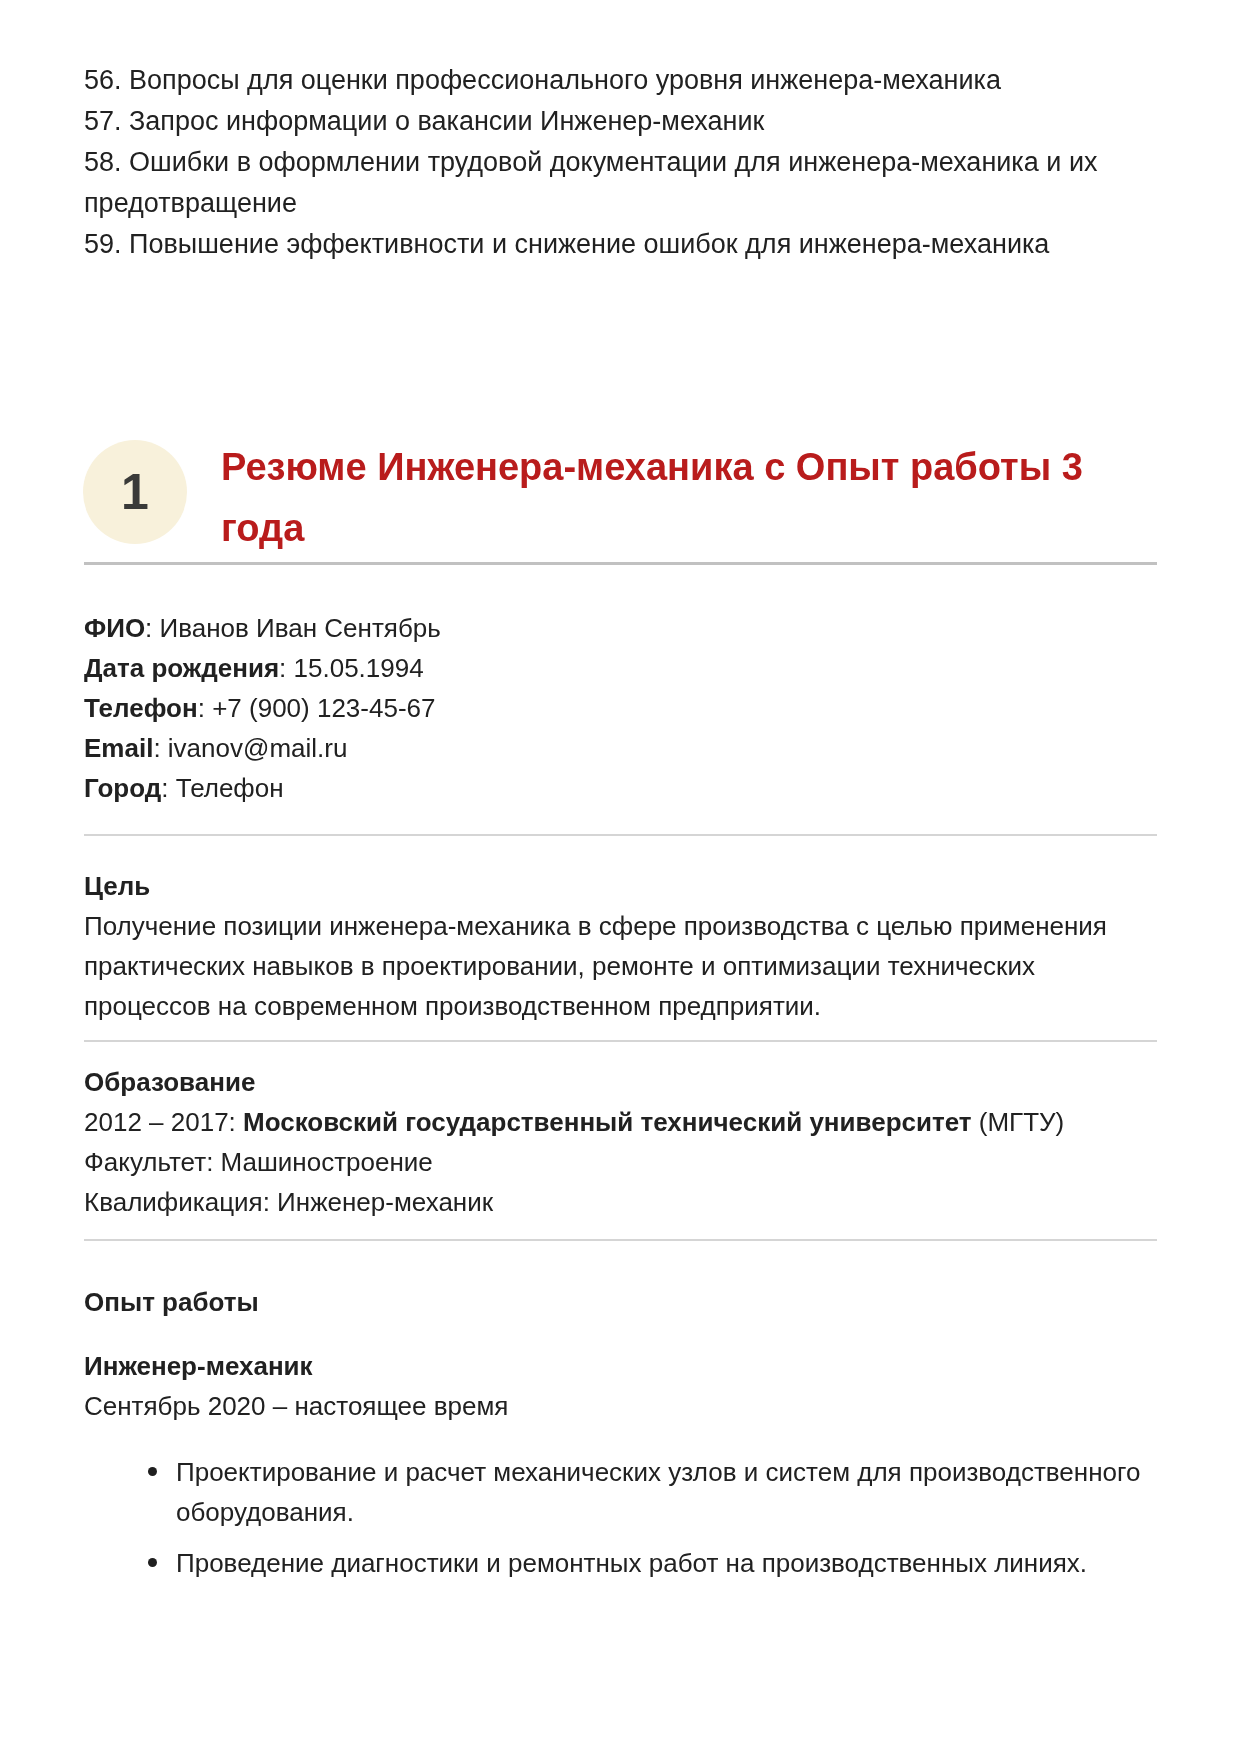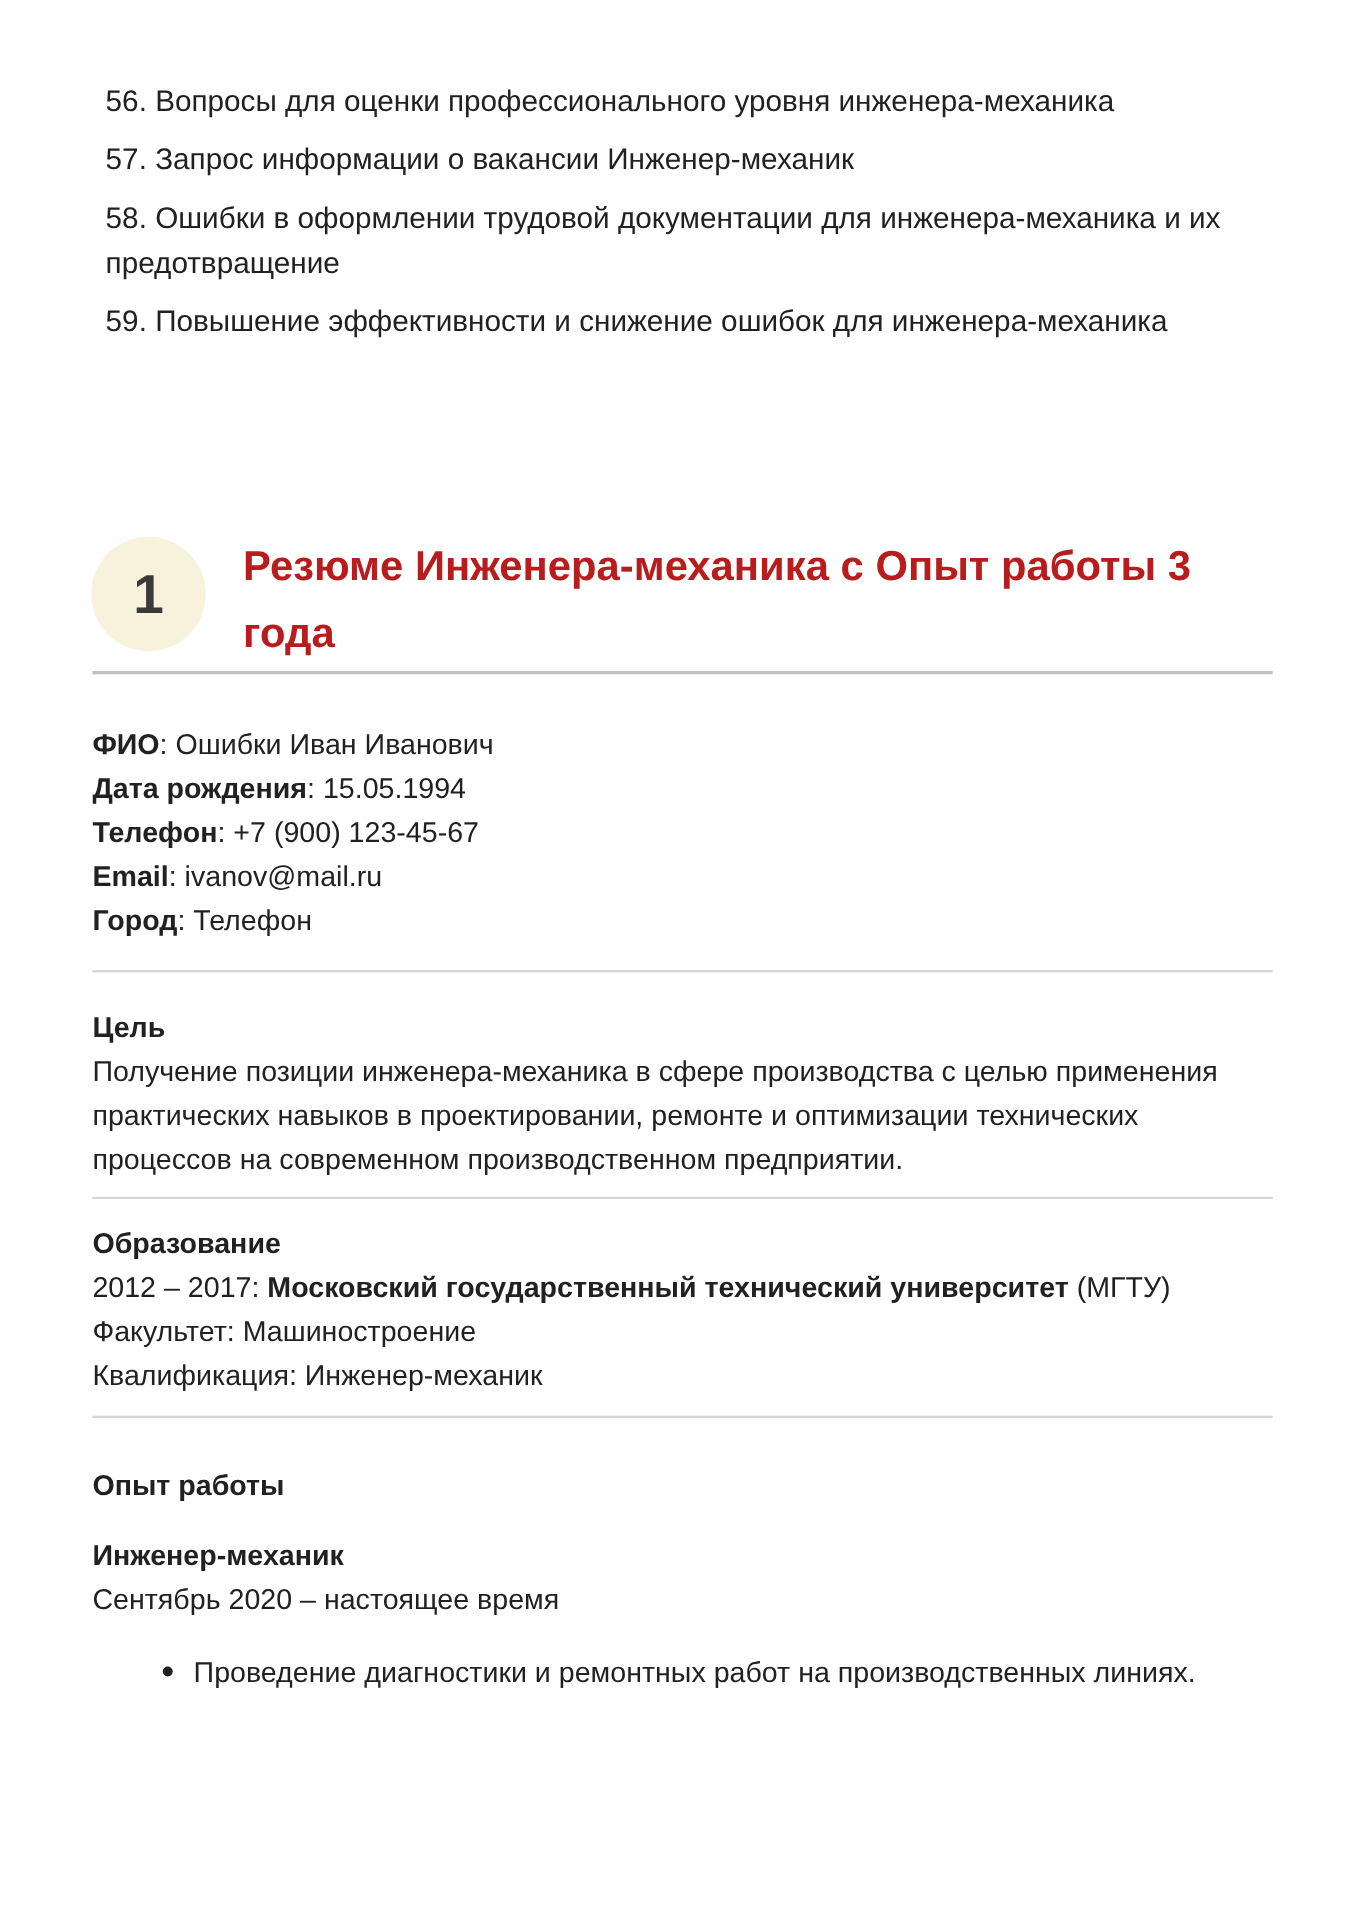--- a/index.html
+++ b/index.html
@@ -14,21 +14,21 @@
     box-sizing: border-box;
     background: #ffffff;
     color: #212121;
     font-family: "Liberation Sans", "DejaVu Sans", sans-serif;
     padding: 60px 82px 0 84px;
     overflow: hidden;
   }
 
   
   .toc { font-size: 27px; line-height: 41px; }
-  .toc p { margin: 12px; }
+  .toc p { margin: 0; }
 
   
   .section-header {
     margin-top: 175px;
     display: flex;
     align-items: flex-start;
   }
   .badge {
     flex: 0 0 auto;
     width: 104px;
@@ -118,21 +118,21 @@
   </div>
 
   <div class="section-header">
     <div class="badge">1</div>
     <h1 class="section-title">Резюме Инженера-механика с Опыт работы 3 года</h1>
   </div>
   <hr class="title-divider">
 
   <div class="info-block">
     <p>
-      <span class="label">ФИО</span><span>: </span><span>Ошибки Иван Иванович</span>
+      <span class="label">ФИО</span><span>: </span><span>Иванов Иван Сентябрь</span>
     </p>
     <p>
       <span class="label">Дата рождения</span><span>: </span><span>15.05.1994</span>
     </p>
     <p>
       <span class="label">Телефон</span><span>: </span><span>+7 (900) 123-45-67</span>
     </p>
     <p>
       <span class="label">Email</span><span>: </span><span>ivanov@mail.ru</span>
     </p>
@@ -157,18 +157,19 @@
     <p>Квалификация: Инженер-механик</p>
   </div>
   <hr class="section-divider">
 
   <div class="text-block experience-block">
     <p class="sub-heading">Опыт работы</p>
     <div class="job">
       <p class="job-title">Инженер-механик</p>
       <p>Сентябрь 2020 – настоящее время</p>
       <ul class="duties">
+        <li>Проектирование и расчет механических узлов и систем для производственного оборудования.</li>
         <li>Проведение диагностики и ремонтных работ на производственных линиях.</li>
       </ul>
     </div>
   </div>
 
 </div>
 
 </body></html>

